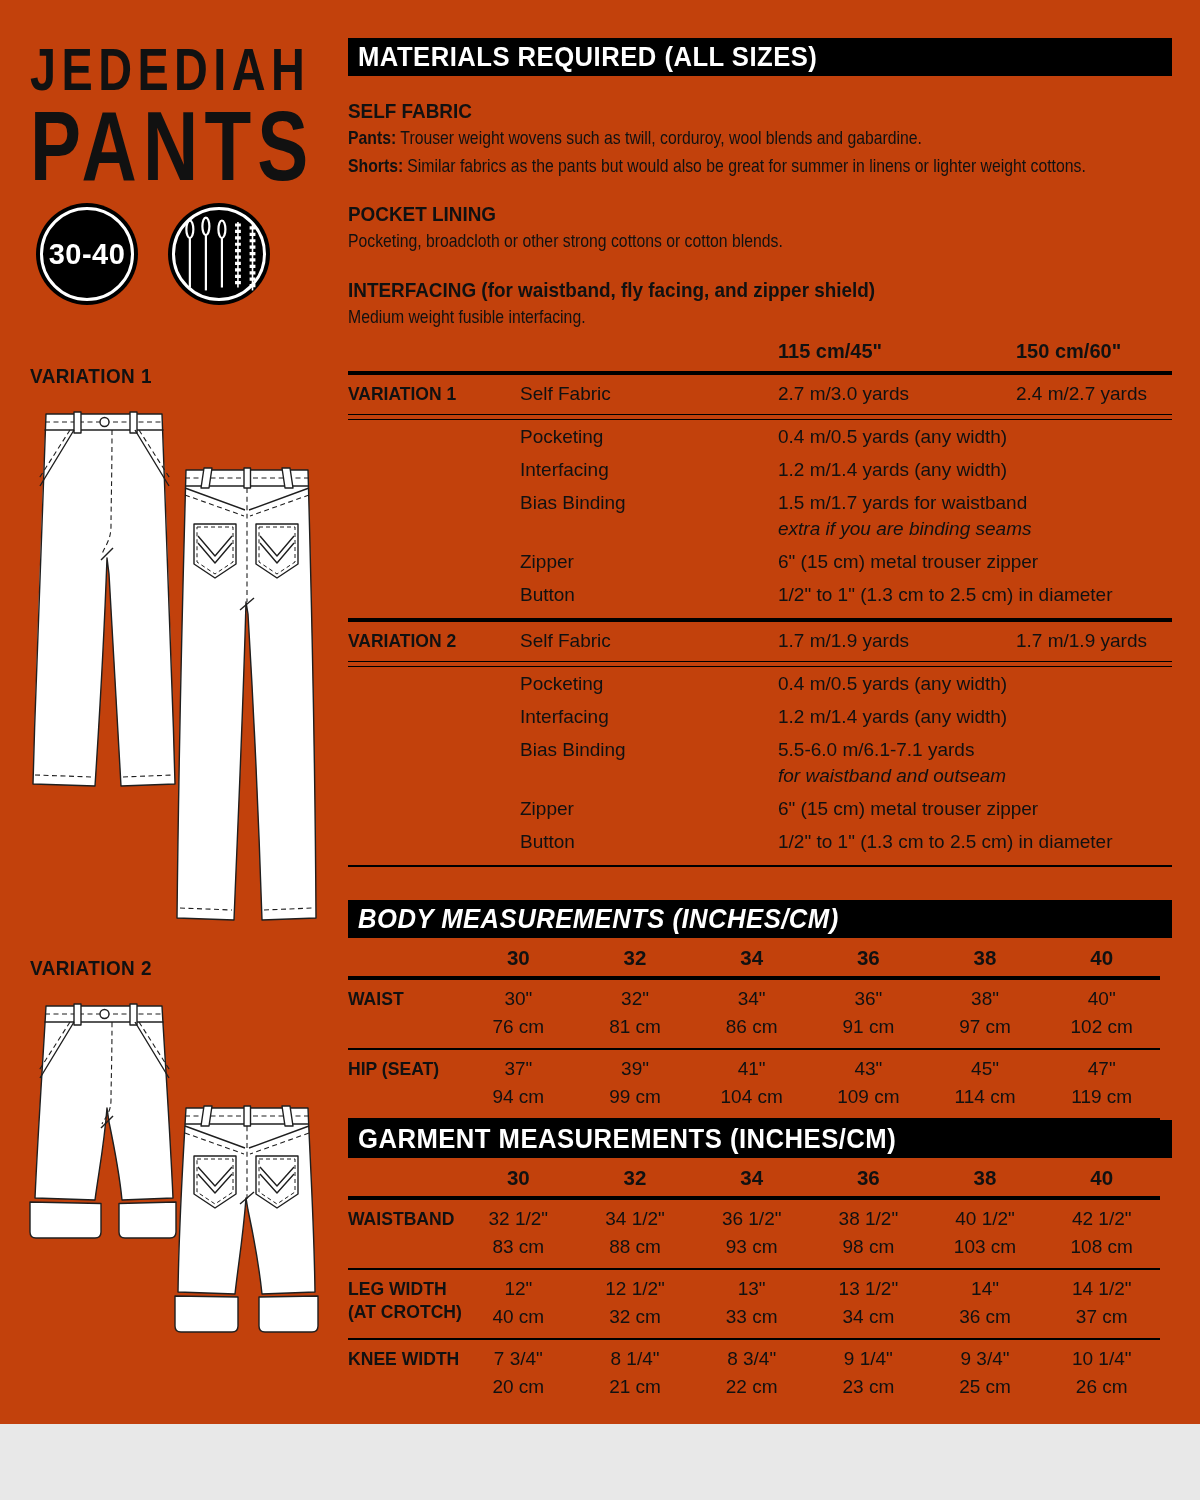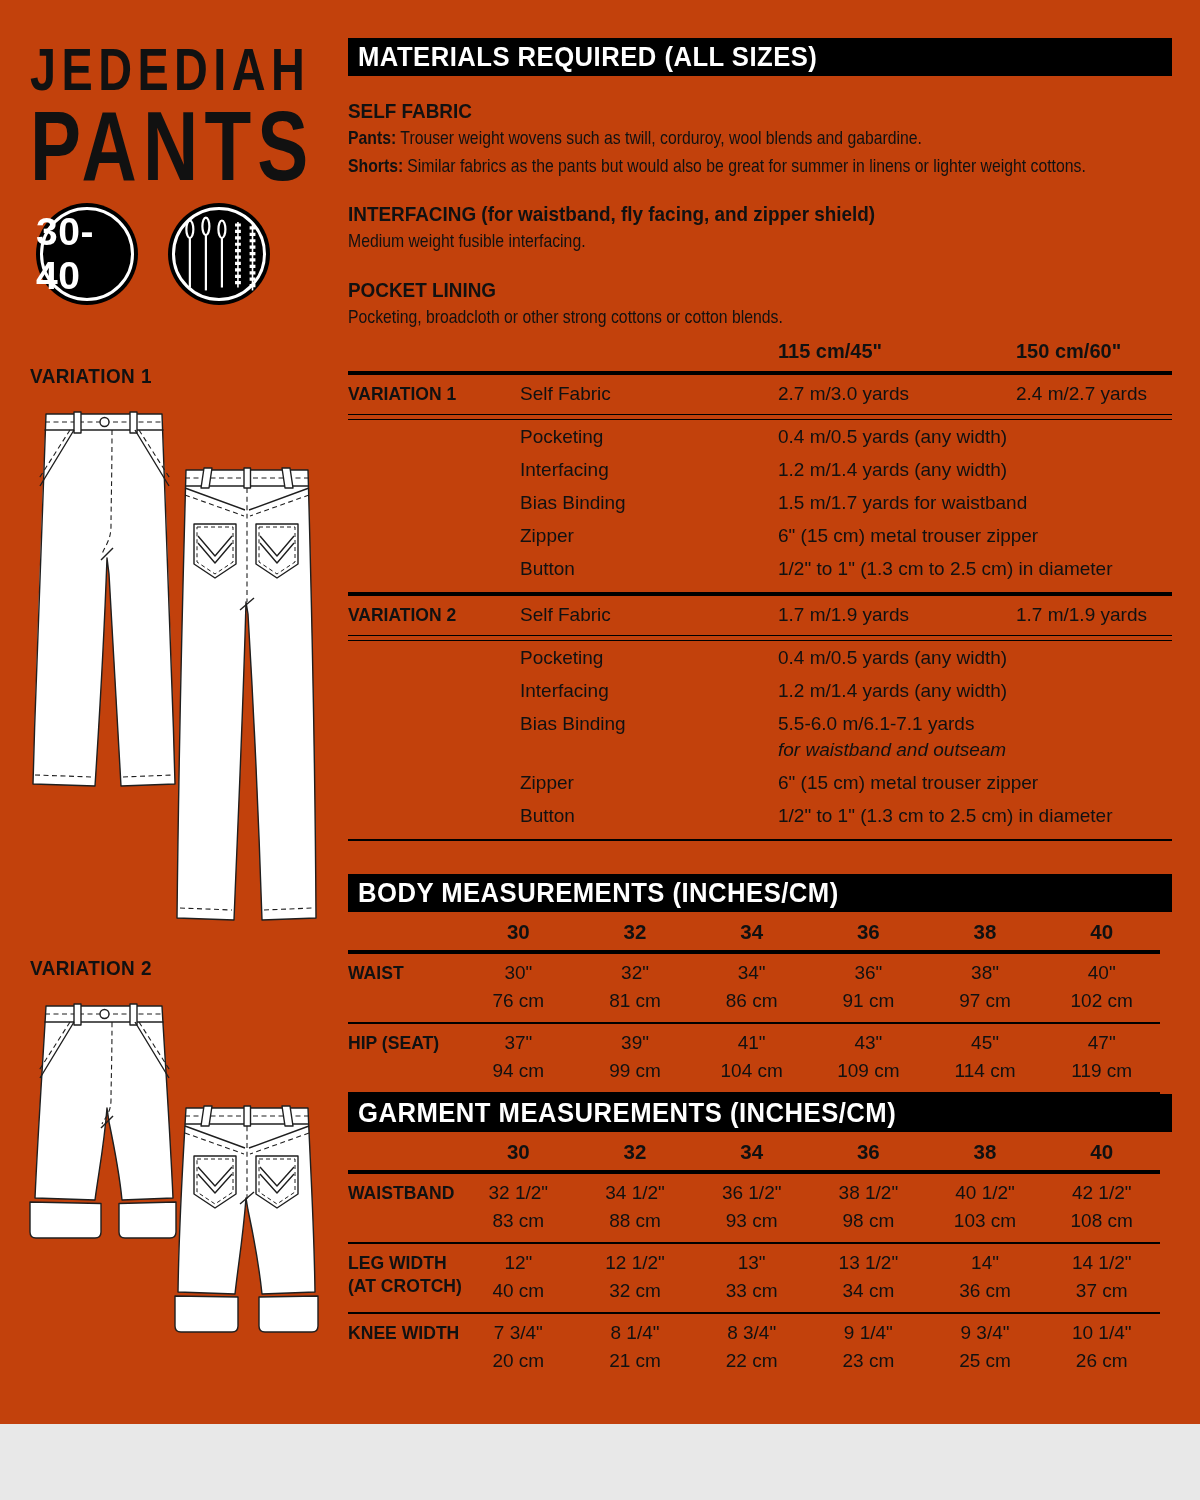--- a/index.html
+++ b/index.html
@@ -16,21 +16,21 @@
   }
   .logo-line2 {
     font-size:98px; font-weight:bold; letter-spacing:8px; line-height:88px;
     transform:scaleX(0.78); transform-origin:0 0; white-space:nowrap; margin-top:2px;
   }
   .badges { position:absolute; left:36px; top:203px; display:flex; gap:30px; }
   .badge { position:relative; width:102px; height:102px; border-radius:50%; background:#000; }
   .badge-ring { position:absolute; inset:4px; border:3px solid #fff; border-radius:50%; }
   .badge-text {
     position:absolute; inset:0; display:flex; align-items:center; justify-content:center;
-    color:#fff; font-size:39px; font-weight:bold; letter-spacing:0.5px;
+    color:#fff; font-size:29px; font-weight:bold; letter-spacing:0.5px;
   }
   .badge svg.needles { position:absolute; inset:0; }
   .var-label {
     position:absolute; left:30px; font-size:21px; font-weight:bold; letter-spacing:0.5px;
     transform:scaleX(0.9); transform-origin:0 0; white-space:nowrap;
   }
   .var-label.v1 { top:364px; }
   .var-label.v2 { top:956px; }
   .illus { position:absolute; left:22px; }
   .illus1 { top:392px; }
@@ -66,21 +66,21 @@
   .rule-double { height:4px; border-top:1.7px solid #000; border-bottom:1.7px solid #000; }
   .rule-med    { border-top:2.2px solid #000; }
   
   .mtable { width:812px; font-size:19px; }
   .mrow { display:flex; align-items:flex-start; }
   .mlabel { width:112px; font-weight:bold; font-size:18.5px; line-height:23px; padding-top:7px;
             transform:scaleX(0.95); transform-origin:0 0; white-space:nowrap; }
   .mlabel span { display:block; }
   .mcell { flex:1; text-align:center; display:flex; flex-direction:column; padding:5px 0 7px; line-height:28px; }
   .mrow.sizes .mcell { font-weight:bold; font-size:20.5px; padding:8px 0 6px; line-height:24px; }
-  .mt-body { margin-top:33px; }
+  .mt-body { margin-top:33px;font-style:italic; }
   .mt-garm { }
 </style>
 </head>
 <body>
 
 <div class="page">
 
   <div class="logo">
     <div class="logo-line1">JEDEDIAH</div>
     <div class="logo-line2">PANTS</div>
@@ -200,27 +200,27 @@
       <span>MATERIALS REQUIRED (ALL SIZES)</span>
     </div>
 
     <div class="msec">
       <div class="mhead cond-h">SELF FABRIC</div>
       <div class="mline"><b>Pants:</b><span>Trouser weight wovens such as twill, corduroy, wool blends and gabardine.</span></div>
       <div class="mline"><b>Shorts:</b><span>Similar fabrics as the pants but would also be great for summer in linens or lighter weight cottons.</span></div>
     </div>
 
     <div class="msec">
+      <div class="mhead cond-h">POCKET LINING</div>
+      <div class="mline"><b></b><span>Pocketing, broadcloth or other strong cottons or cotton blends.</span></div>
+    </div>
+
+    <div class="msec">
       <div class="mhead cond-h">INTERFACING (for waistband, fly facing, and zipper shield)</div>
       <div class="mline"><b></b><span>Medium weight fusible interfacing.</span></div>
-    </div>
-
-    <div class="msec">
-      <div class="mhead cond-h">POCKET LINING</div>
-      <div class="mline"><b></b><span>Pocketing, broadcloth or other strong cottons or cotton blends.</span></div>
     </div>
 
 
     <div class="ftable">
       <div class="frow head">
         <div class="c1"></div>
           <div class="c2"></div>
         <div class="c3">115 cm/45"</div>
         <div class="c4">150 cm/60"</div>
       </div>
@@ -241,20 +241,21 @@
       <div class="frow sub">
         <div class="c1"></div>
         <div class="c2">Interfacing</div>
         <div class="c3" style="width:394px">1.2 m/1.4 yards (any width)</div>
       </div>
       <div class="frow sub">
         <div class="c1"></div>
         <div class="c2">Bias Binding</div>
         <div class="c3" style="width:394px">
           <div>1.5 m/1.7 yards for waistband</div>
+          <div class="note">extra if you are binding seams</div>
         </div>
       </div>
       <div class="frow sub">
         <div class="c1"></div>
         <div class="c2">Zipper</div>
         <div class="c3" style="width:394px">6" (15 cm) metal trouser zipper</div>
       </div>
       <div class="frow sub">
         <div class="c1"></div>
         <div class="c2">Button</div>

